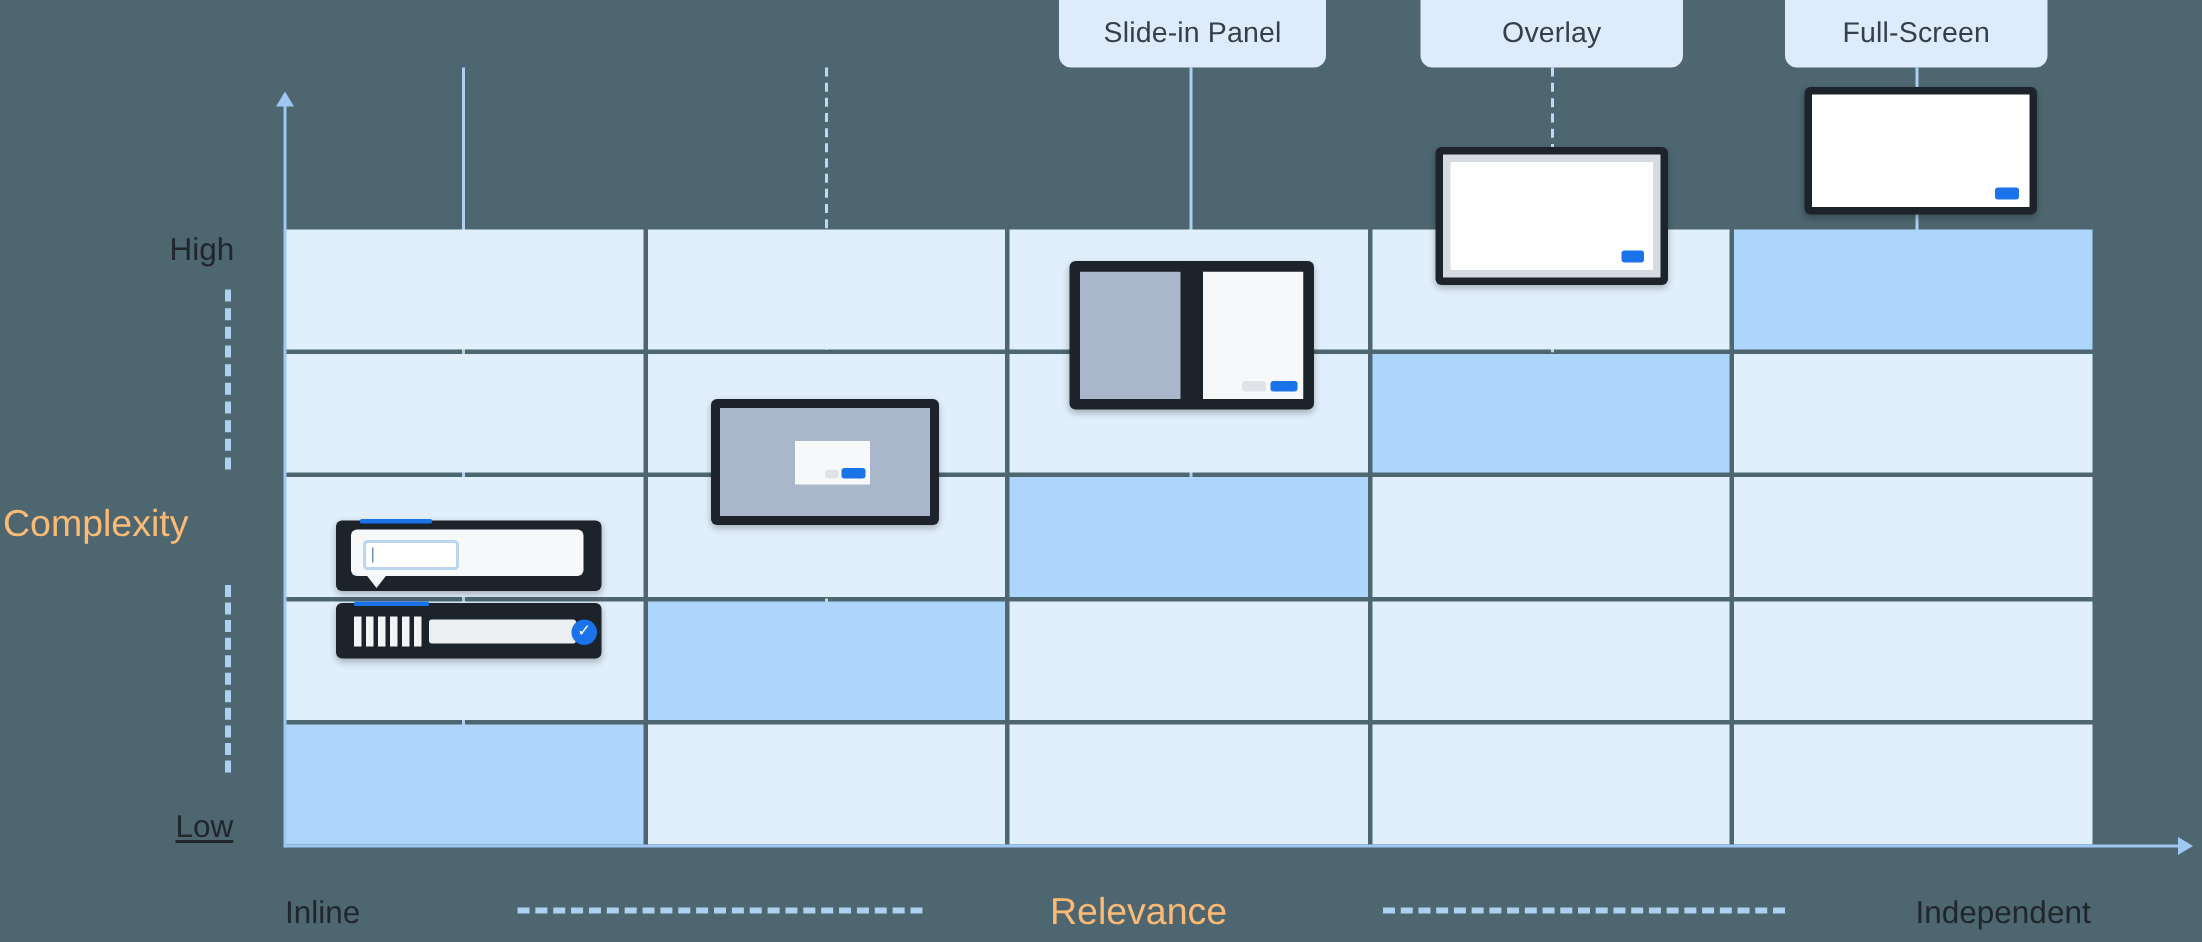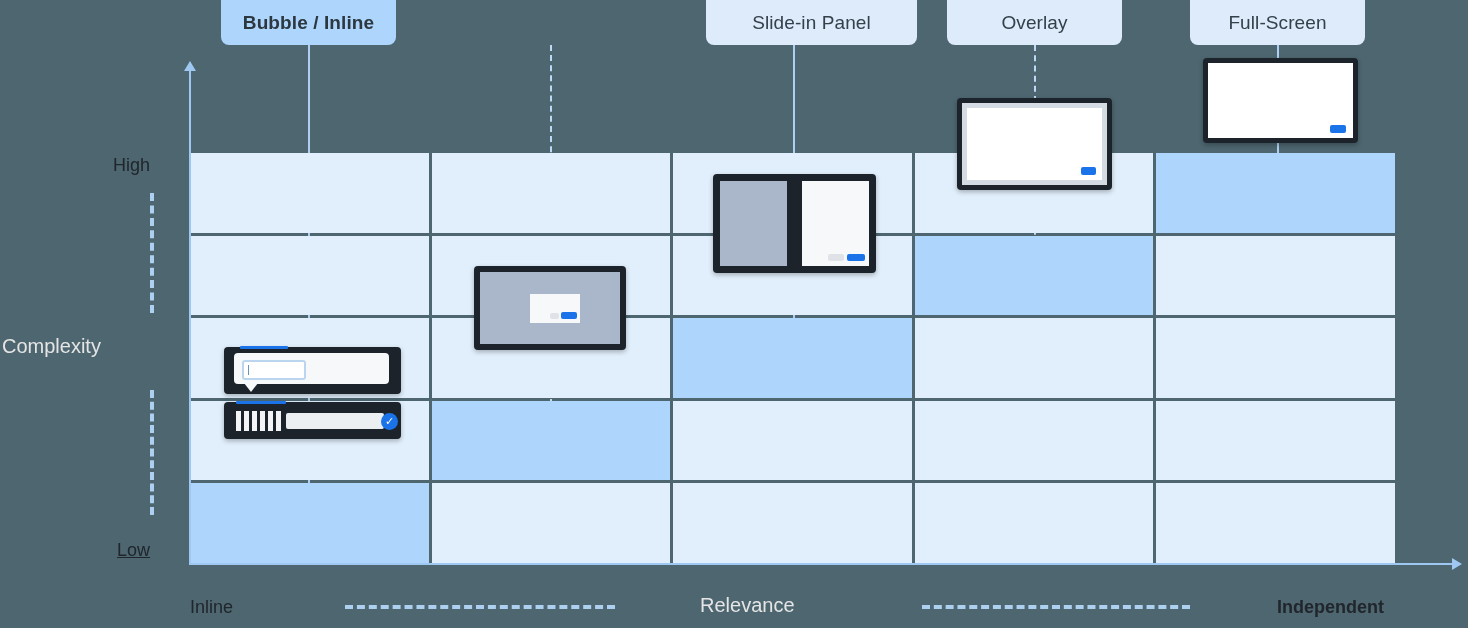--- a/index.html
+++ b/index.html
@@ -111,27 +111,27 @@
     top: -5px;
     width: 0; height: 0;
     border-top: 6px solid transparent;
     border-bottom: 6px solid transparent;
     border-left: 10px solid #9ec8f2;
   }
 
   .axis-label {
     position: absolute;
     color: #20262c;
-    font-size: 18px;
+    font-size: 21px;
     white-space: nowrap;
   }
   .axis-title {
     position: absolute;
-    color: #e5e5e5;
-    font-size: 20px;
+    color: #fdba74;
+    font-size: 25px;
     white-space: nowrap;
   }
 
   
   .vdash {
     position: absolute;
     border-left: 4px dashed #aed0f0;
     width: 0;
   }
   .hdash {
@@ -279,30 +279,27 @@
   <div class="axis-x"></div>
 
   <div class="axis-label" style="left:113px; top:155px;">High</div>
   <div class="axis-label" style="left:117px; top:540px;text-decoration:underline;">Low</div>
   <div class="axis-title" style="left:2px; top:335px;">Complexity</div>
 
   <div class="vdash" style="left:150px; top:193px; height:120px;"></div>
   <div class="vdash" style="left:150px; top:390px; height:125px;"></div>
 
   <div class="axis-label" style="left:190px; top:597px;">Inline</div>
-  <div class="axis-label" style="left:1277px; top:597px;font-weight:bold;">Independent</div>
+  <div class="axis-label" style="left:1277px; top:597px;">Independent</div>
   <div class="axis-title" style="left:700px; top:594px;">Relevance</div>
 
   <div class="hdash" style="left:345px; top:605px; width:270px;"></div>
   <div class="hdash" style="left:922px; top:605px; width:268px;"></div>
 
-  <div class="pill active" style="left:221px; width:175px;">
-    <span>Bubble / Inline</span>
-  </div>
-  <div class="pill" style="left:706px; width:211px;">
+  <div class="pill" style="left:706px; width:178px;">
     <span>Slide-in Panel</span>
   </div>
   <div class="pill" style="left:947px; width:175px;">
     <span>Overlay</span>
   </div>
   <div class="pill" style="left:1190px; width:175px;">
     <span>Full-Screen</span>
   </div>
 
   <div class="device" style="left:224px; top:347px; width:177px; height:47px;">

